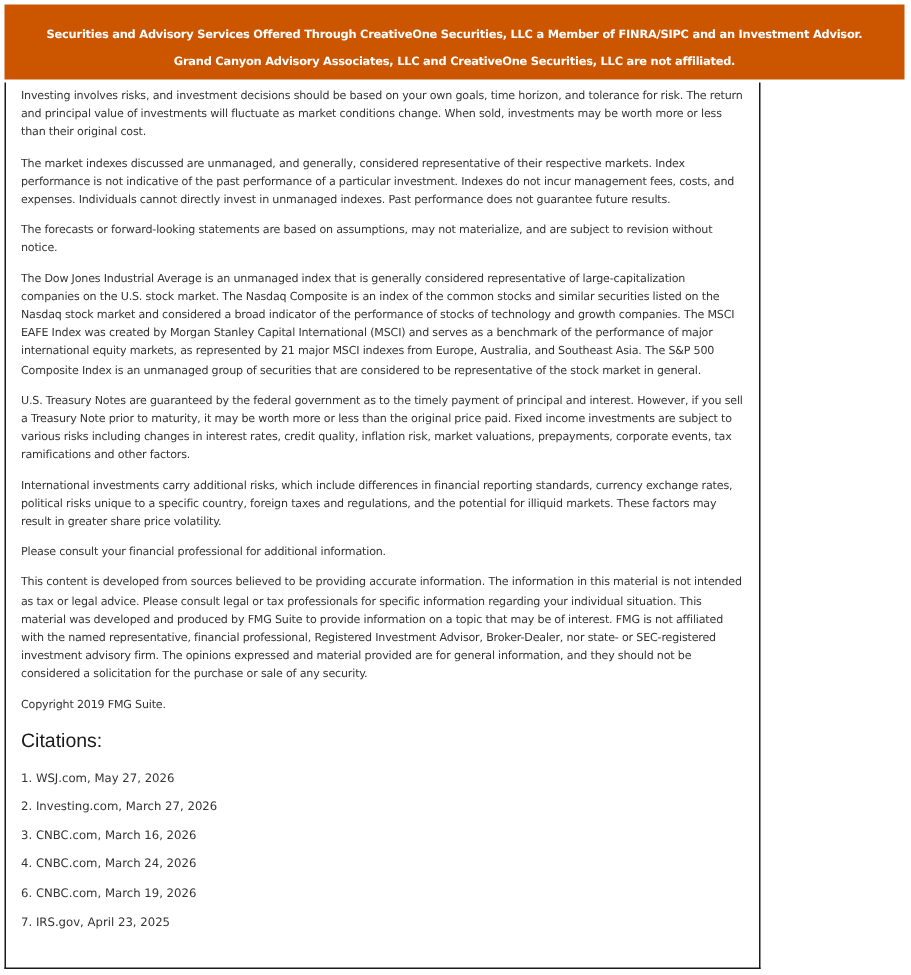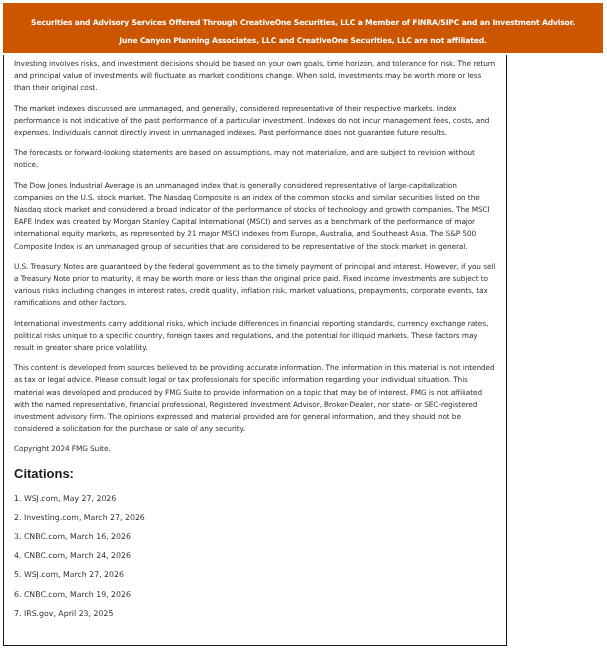--- a/index.html
+++ b/index.html
@@ -48,21 +48,21 @@
     }
     .para {
       margin: 0 0 8px 0;
       font-size: 7.4px;
       line-height: 12.2px;
       color: #333333;
       letter-spacing: -0.12px;
     }
     .citations-heading {
       font-size: 13px;
-      font-weight: bold;
+      font-weight: normal;
       color: #1a1a1a;
       margin: 10px 0 12px 0;
       font-family: "Liberation Sans", "DejaVu Sans", sans-serif;
     }
     .citation-list {
       list-style: none;
       margin: 0;
       padding: 0;
     }
     .citation-item {
@@ -70,36 +70,36 @@
       line-height: 12px;
       margin-bottom: 7.2px;
       color: #333333;
     }
   </style>
 </head>
 <body>
 
 <div class="banner">
   <p>Securities and Advisory Services Offered Through CreativeOne Securities, LLC a Member of FINRA/SIPC and an Investment Advisor.</p>
-  <p>June Canyon Planning Associates, LLC and CreativeOne Securities, LLC are not affiliated.</p>
+  <p>Grand Canyon Advisory Associates, LLC and CreativeOne Securities, LLC are not affiliated.</p>
 </div>
 
 <div class="content-box">
   <p class="para">Investing involves risks, and investment decisions should be based on your own goals, time horizon, and tolerance for risk. The return and principal value of investments will fluctuate as market conditions change. When sold, investments may be worth more or less than their original cost.</p>
   <p class="para">The market indexes discussed are unmanaged, and generally, considered representative of their respective markets. Index performance is not indicative of the past performance of a particular investment. Indexes do not incur management fees, costs, and expenses. Individuals cannot directly invest in unmanaged indexes. Past performance does not guarantee future results.</p>
   <p class="para">The forecasts or forward-looking statements are based on assumptions, may not materialize, and are subject to revision without notice.</p>
   <p class="para">The Dow Jones Industrial Average is an unmanaged index that is generally considered representative of large-capitalization companies on the U.S. stock market. The Nasdaq Composite is an index of the common stocks and similar securities listed on the Nasdaq stock market and considered a broad indicator of the performance of stocks of technology and growth companies. The MSCI EAFE Index was created by Morgan Stanley Capital International (MSCI) and serves as a benchmark of the performance of major international equity markets, as represented by 21 major MSCI indexes from Europe, Australia, and Southeast Asia. The S&amp;P 500 Composite Index is an unmanaged group of securities that are considered to be representative of the stock market in general.</p>
   <p class="para">U.S. Treasury Notes are guaranteed by the federal government as to the timely payment of principal and interest. However, if you sell a Treasury Note prior to maturity, it may be worth more or less than the original price paid. Fixed income investments are subject to various risks including changes in interest rates, credit quality, inflation risk, market valuations, prepayments, corporate events, tax ramifications and other factors.</p>
   <p class="para">International investments carry additional risks, which include differences in financial reporting standards, currency exchange rates, political risks unique to a specific country, foreign taxes and regulations, and the potential for illiquid markets. These factors may result in greater share price volatility.</p>
+  <p class="para">Please consult your financial professional for additional information.</p>
   <p class="para">This content is developed from sources believed to be providing accurate information. The information in this material is not intended as tax or legal advice. Please consult legal or tax professionals for specific information regarding your individual situation. This material was developed and produced by FMG Suite to provide information on a topic that may be of interest. FMG is not affiliated with the named representative, financial professional, Registered Investment Advisor, Broker-Dealer, nor state- or SEC-registered investment advisory firm. The opinions expressed and material provided are for general information, and they should not be considered a solicitation for the purchase or sale of any security.</p>
-  <p class="para">Copyright 2024 FMG Suite.</p>
+  <p class="para">Copyright 2019 FMG Suite.</p>
 
   <div class="citations-heading">Citations:</div>
   <ul class="citation-list">
     <li class="citation-item">1. WSJ.com, May 27, 2026</li>
     <li class="citation-item">2. Investing.com, March 27, 2026</li>
     <li class="citation-item">3. CNBC.com, March 16, 2026</li>
     <li class="citation-item">4. CNBC.com, March 24, 2026</li>
-    <li class="citation-item">5. WSJ.com, March 27, 2026</li>
     <li class="citation-item">6. CNBC.com, March 19, 2026</li>
     <li class="citation-item">7. IRS.gov, April 23, 2025</li>
   </ul>
 </div>
 
 </body></html>

